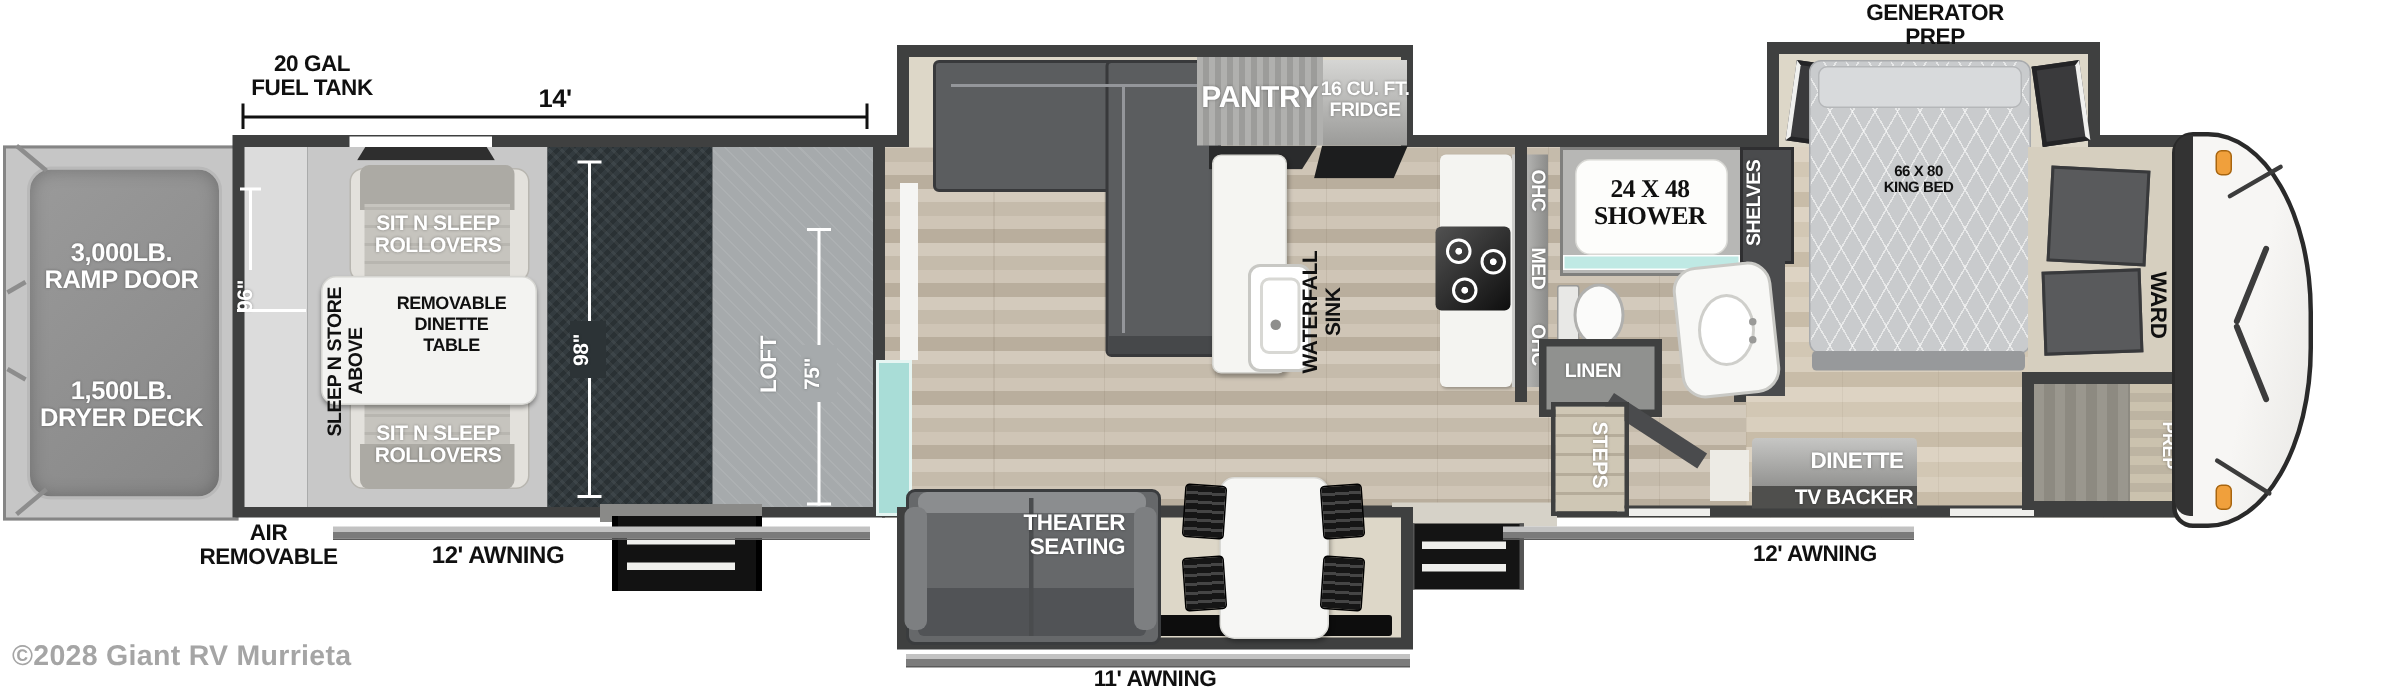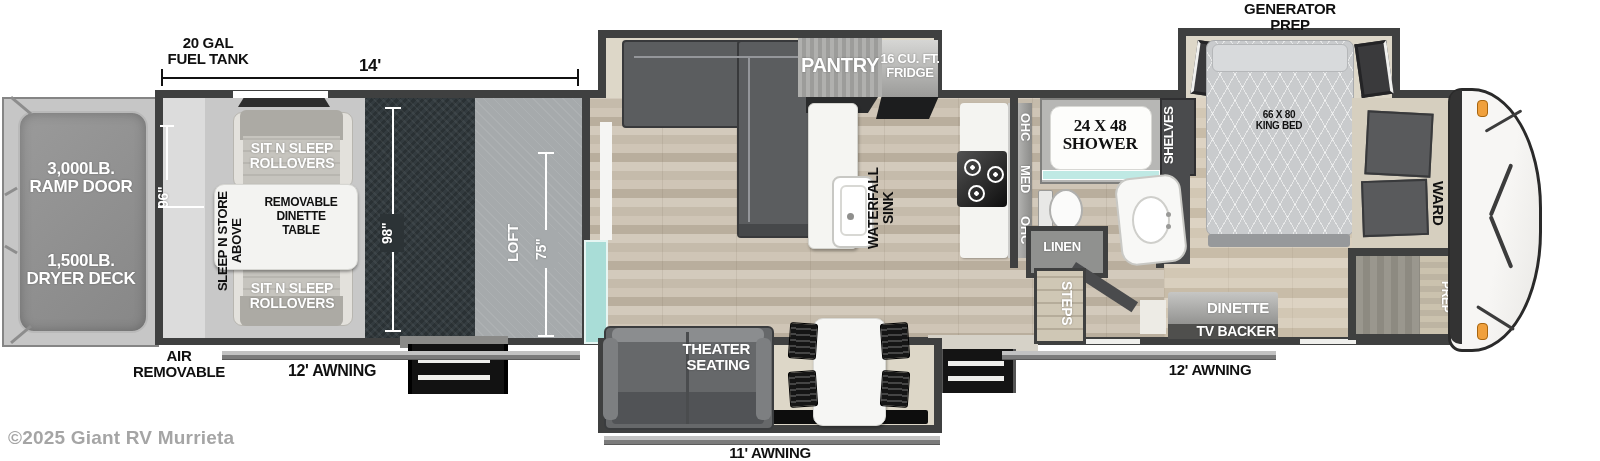--- a/index.html
+++ b/index.html
@@ -248,15 +248,15 @@
   <div class="chev" style="left:1499px;top:162px;width:4px;height:56px;transform:rotate(22deg);"></div>
   <div class="chev" style="left:1499px;top:214px;width:4px;height:56px;transform:rotate(-22deg);"></div>
   <div class="chev" style="left:1502px;top:100px;width:3px;height:42px;transform:rotate(60deg);"></div>
   <div class="chev" style="left:1494px;top:296px;width:3px;height:44px;transform:rotate(-58deg);"></div>
   <div class="abs" style="left:1477px;top:100px;width:9px;height:15px;background:#f0a03c;border:1px solid #a8650f;border-radius:4px;"></div>
   <div class="abs" style="left:1477px;top:323px;width:9px;height:15px;background:#f0a03c;border:1px solid #a8650f;border-radius:4px;"></div>
 
   <div class="abs awnbar" style="left:1002px;top:351px;width:274px;height:8px;"></div>
   <div class="lbl b" style="left:1158px;top:362px;width:104px;font-size:15px;">12' AWNING</div>
 
-  <div class="lbl" style="left:8px;top:428px;width:260px;text-align:left;font-size:19px;color:#8f8f8f;opacity:.8;letter-spacing:.2px;">©2025 Giant RV Murrieta</div>
+  <div class="lbl" style="left:8px;top:428px;width:260px;text-align:left;font-size:19px;color:#8f8f8f;opacity:.8;letter-spacing:.2px;">©2028 Giant RV Murrieta</div>
 
 </div>
 
 </body></html>

